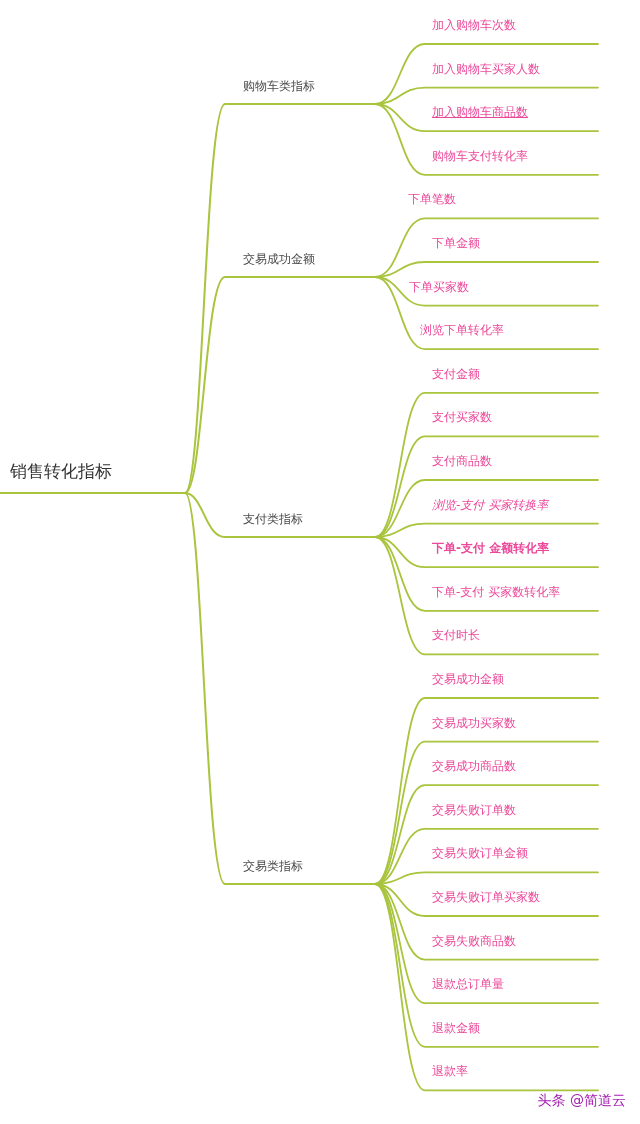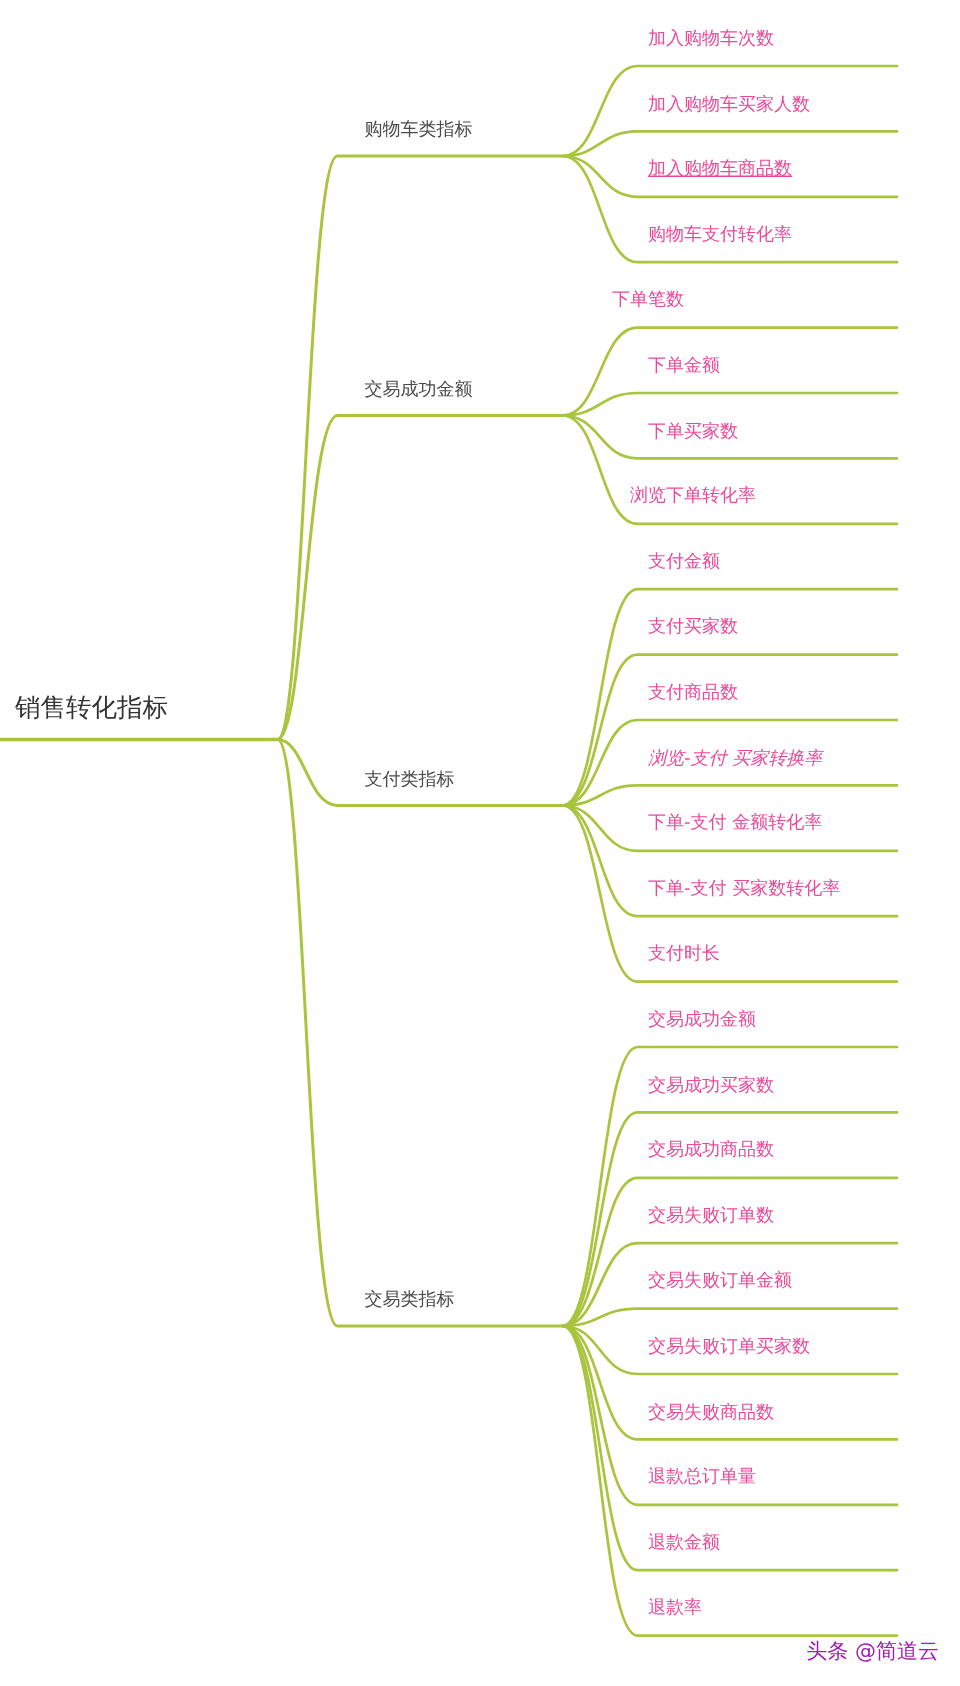--- a/index.html
+++ b/index.html
@@ -52,28 +52,28 @@
   <div id="labels">
       <div class="lbl root-lbl" style="left: 10px; top: 460px;">销售转化指标</div>
       <div class="lbl cat-lbl" style="left: 243px; top: 78px;">购物车类指标</div>
       <div class="lbl leaf-lbl" style="left: 432px; top: 17px;">加入购物车次数</div>
       <div class="lbl leaf-lbl" style="left: 432px; top: 60.6px;">加入购物车买家人数</div>
       <div class="lbl leaf-lbl" style="left: 432px; top: 104.2px; text-decoration: underline;">加入购物车商品数</div>
       <div class="lbl leaf-lbl" style="left: 432px; top: 147.8px;">购物车支付转化率</div>
       <div class="lbl cat-lbl" style="left: 243px; top: 251px;">交易成功金额</div>
       <div class="lbl leaf-lbl" style="left: 408px; top: 191.4px;">下单笔数</div>
       <div class="lbl leaf-lbl" style="left: 432px; top: 235px;">下单金额</div>
-      <div class="lbl leaf-lbl" style="left: 432px; top: 278.6px;">下单买家数</div>
+      <div class="lbl leaf-lbl" style="left: 409px; top: 278.6px;">下单买家数</div>
       <div class="lbl leaf-lbl" style="left: 420px; top: 322.2px;">浏览下单转化率</div>
       <div class="lbl cat-lbl" style="left: 243px; top: 511px;">支付类指标</div>
       <div class="lbl leaf-lbl" style="left: 432px; top: 365.8px;">支付金额</div>
       <div class="lbl leaf-lbl" style="left: 432px; top: 409.4px;">支付买家数</div>
       <div class="lbl leaf-lbl" style="left: 432px; top: 453px;">支付商品数</div>
       <div class="lbl leaf-lbl" style="left: 432px; top: 496.6px; font-style: italic;">浏览-支付 买家转换率</div>
-      <div class="lbl leaf-lbl" style="left: 432px; top: 540.2px;">下单-支付 金额转化率</div>
+      <div class="lbl leaf-lbl" style="left: 432px; top: 540.2px; font-weight: bold;">下单-支付 金额转化率</div>
       <div class="lbl leaf-lbl" style="left: 432px; top: 583.8px;">下单-支付 买家数转化率</div>
       <div class="lbl leaf-lbl" style="left: 432px; top: 627.4px;">支付时长</div>
       <div class="lbl cat-lbl" style="left: 243px; top: 858px;">交易类指标</div>
       <div class="lbl leaf-lbl" style="left: 432px; top: 671px;">交易成功金额</div>
       <div class="lbl leaf-lbl" style="left: 432px; top: 714.6px;">交易成功买家数</div>
       <div class="lbl leaf-lbl" style="left: 432px; top: 758.2px;">交易成功商品数</div>
       <div class="lbl leaf-lbl" style="left: 432px; top: 801.8px;">交易失败订单数</div>
       <div class="lbl leaf-lbl" style="left: 432px; top: 845.4px;">交易失败订单金额</div>
       <div class="lbl leaf-lbl" style="left: 432px; top: 889px;">交易失败订单买家数</div>
       <div class="lbl leaf-lbl" style="left: 432px; top: 932.6px;">交易失败商品数</div>

